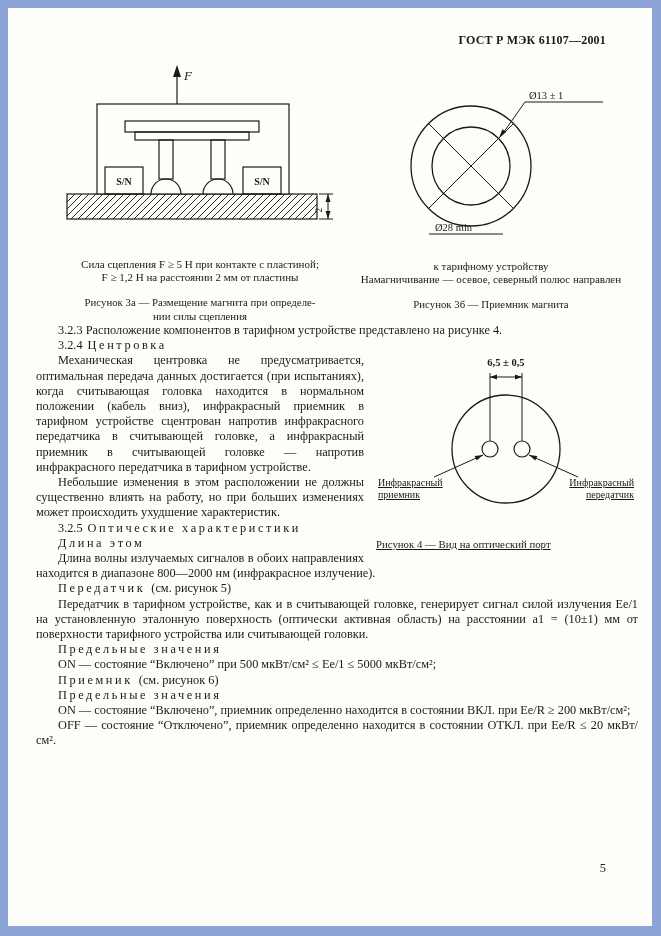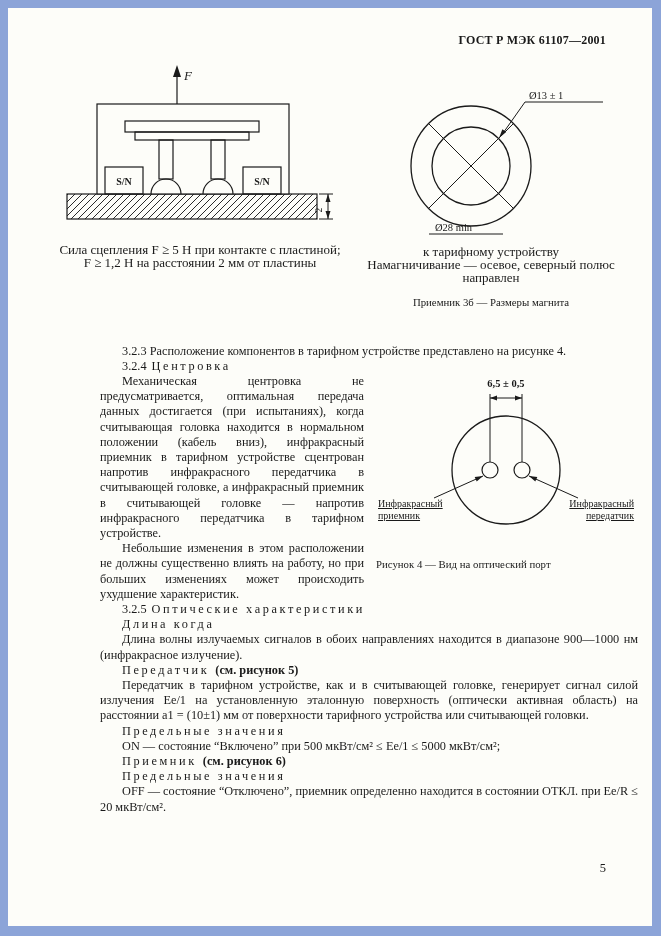--- a/index.html
+++ b/index.html
@@ -20,35 +20,35 @@
   }
   .figures-row {
     display: flex; justify-content: space-between;
     margin-top: 16px; padding: 0 20px 0 46px;
   }
   .fig-col { text-align: center; }
   .fig-col.c1 { width: 292px; }
   .fig-col.c2 { width: 282px; }
   .fig-col svg { display: block; margin: 0 auto; }
   .fig-col.c2 svg { margin-top: 22px; }
-  .fig-note { margin-top: 7px; font-size: 13px; line-height: 13px; }
+  .fig-note { margin-top: 22px; font-size: 11px; line-height: 13px; }
   .fig-caption { margin-top: 12px; font-size: 10.8px; line-height: 13.5px; }
   .text-block {
-    margin-top: 34px; padding: 0 14px 0 92px;
+    padding: 0 14px 0 28px;
     font-size: 12.3px; line-height: 15.2px; text-align: justify;
   }
   .para { margin: 0; text-indent: 22px; }
   .sp { letter-spacing: 2.6px; }
   .hnum { margin-right: 5px; }
-  .href-ref { margin-left: 6px; font-weight: bold; }
+  .href-ref { margin-left: 6px; }
   .fig4-float {
     float: right; width: 262px; margin: 2px 0 8px 12px;
     text-align: left; text-indent: 0;
   }
-  .fig4-float .fig-caption { margin-top: 4px; }
+  .fig4-float .fig-caption { margin-top: 4px; text-decoration: underline; }
   .page-num {
     position: absolute; right: 46px; bottom: 50px;
     font-size: 12.5px;
   }
   svg text { font-family: "Liberation Serif", "DejaVu Serif", serif; fill: #1a1a1a; }
 </style>
 </head>
 <body>
 
 <div class="frame">
@@ -88,20 +88,24 @@
           </g>
           <text x="119" y="16" font-size="13" font-style="italic">F</text>
           <text x="59" y="121" font-size="10" font-weight="bold" text-anchor="middle">S/N</text>
           <text x="197" y="121" font-size="10" font-weight="bold" text-anchor="middle">S/N</text>
           <text x="257" y="146" font-size="9.5" text-anchor="middle" transform="rotate(-90 257 146)">2</text>
         </svg>
         <div class="fig-note">
           <div>Сила сцепления F ≥ 5 Н при контакте с пластиной;</div>
           <div>F ≥ 1,2 Н на расстоянии 2 мм от пластины</div>
         </div>
+        <div class="fig-caption">
+          <div>Рисунок 3а — Размещение магнита при определе-</div>
+          <div>нии силы сцепления</div>
+        </div>
       </div>
 
       <div class="fig-col c2">
         <svg width="236" height="152" viewBox="0 0 236 152">
           <g stroke="#1a1a1a" fill="none">
             <circle cx="98" cy="80" r="60" stroke-width="1.3"></circle>
             <circle cx="98" cy="80" r="39" stroke-width="1.3"></circle>
             <line x1="56" y1="38" x2="140" y2="122" stroke-width="1"></line>
             <line x1="56" y1="122" x2="140" y2="38" stroke-width="1"></line>
             <line x1="152" y1="16" x2="230" y2="16" stroke-width="1"></line>
@@ -109,21 +113,21 @@
             <line x1="56" y1="148" x2="130" y2="148" stroke-width="1"></line>
           </g>
           <polygon points="126,52 133.2,46.1 129.4,43.3" fill="#1a1a1a"></polygon>
           <text x="156" y="13" font-size="10.5">Ø13 ± 1</text>
           <text x="62" y="145" font-size="10.5">Ø28 min</text>
         </svg>
         <div class="fig-note">
           <div>к тарифному устройству</div>
           <div>Намагничивание — осевое, северный полюс направлен</div>
         </div>
-        <div class="fig-caption">Приемник 3б — Размеры магнита</div>
+        <div class="fig-caption">Рисунок 3б — Приемник магнита</div>
       </div>
     </div>
 
     <div class="text-block">
       <p class="para">3.2.3 Расположение компонентов в тарифном устройстве представлено на рисунке 4.</p>
       <p class="para"><span class="hnum">3.2.4</span><span class="sp">Центровка</span></p>
 
       <div class="fig4-float">
         <svg width="260" height="174" viewBox="0 0 260 174">
           <g stroke="#1a1a1a" fill="none">
@@ -147,26 +151,27 @@
           <text x="2" y="143" font-size="10" text-decoration="underline">приемник</text>
           <text x="258" y="131" text-anchor="end" font-size="10" text-decoration="underline">Инфракрасный</text>
           <text x="258" y="143" text-anchor="end" font-size="10" text-decoration="underline">передатчик</text>
         </svg>
         <div class="fig-caption">Рисунок 4 — Вид на оптический порт</div>
       </div>
 
       <p class="para">Механическая центровка не предусматривается, оптимальная передача данных достигается (при испытаниях), когда считывающая головка находится в нормальном положении (кабель вниз), инфракрасный приемник в тарифном устройстве сцентрован напротив инфракрасного передатчика в считывающей головке, а инфракрасный приемник в считывающей головке — напротив инфракрасного передатчика в тарифном устройстве.</p>
       <p class="para">Небольшие изменения в этом расположении не должны существенно влиять на работу, но при больших изменениях может происходить ухудшение характеристик.</p>
       <p class="para"><span class="hnum">3.2.5</span><span class="sp">Оптические характеристики</span></p>
-      <p class="para"><span class="sp">Длина когда</span></p>
-      <p class="para">Длина волны излучаемых сигналов в обоих направлениях находится в диапазоне 900—1000 нм (инфракрасное излучение).</p>
+      <p class="para"><span class="sp">Длина этом</span></p>
+      <p class="para">Длина волны излучаемых сигналов в обоих направлениях находится в диапазоне 800—2000 нм (инфракрасное излучение).</p>
       <p class="para"><span class="sp">Передатчик</span><span class="href-ref">(см. рисунок 5)</span></p>
       <p class="para">Передатчик в тарифном устройстве, как и в считывающей головке, генерирует сигнал силой излучения Ee/1 на установленную эталонную поверхность (оптически активная область) на расстоянии a1 = (10±1) мм от поверхности тарифного устройства или считывающей головки.</p>
       <p class="para"><span class="sp">Предельные значения</span></p>
       <p class="para">ON — состояние “Включено” при 500 мкВт/см² ≤ Ee/1 ≤ 5000 мкВт/см²;</p>
       <p class="para"><span class="sp">Приемник</span><span class="href-ref">(см. рисунок 6)</span></p>
       <p class="para"><span class="sp">Предельные значения</span></p>
+      <p class="para">ON — состояние “Включено”, приемник определенно находится в состоянии ВКЛ. при Ee/R ≥ 200 мкВт/см²;</p>
       <p class="para">OFF — состояние “Отключено”, приемник определенно находится в состоянии ОТКЛ. при Ee/R ≤ 20 мкВт/см².</p>
     </div>
 
     <div class="page-num">5</div>
   </div>
 </div>
 
 </body></html>

